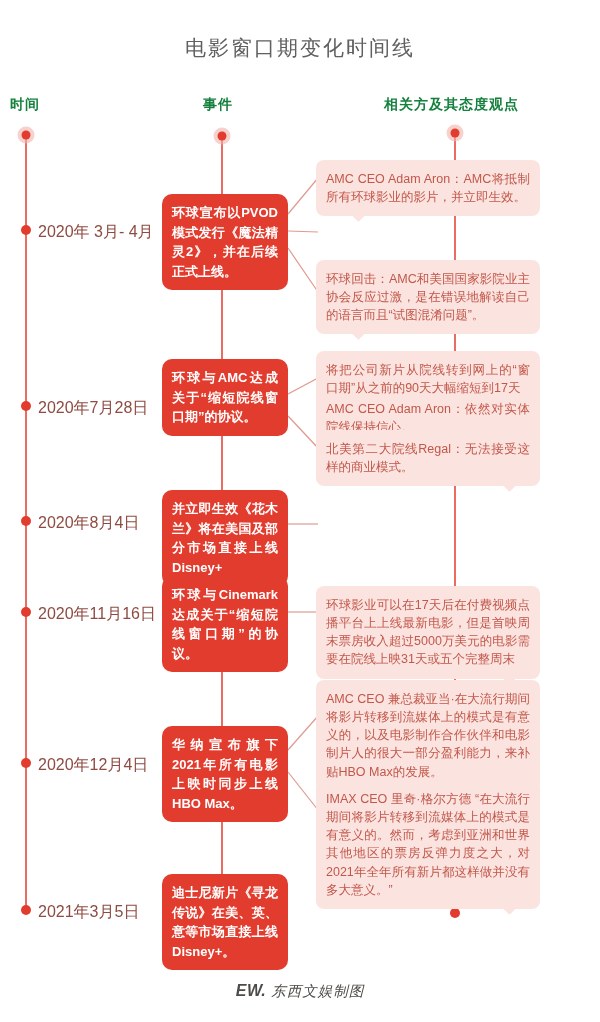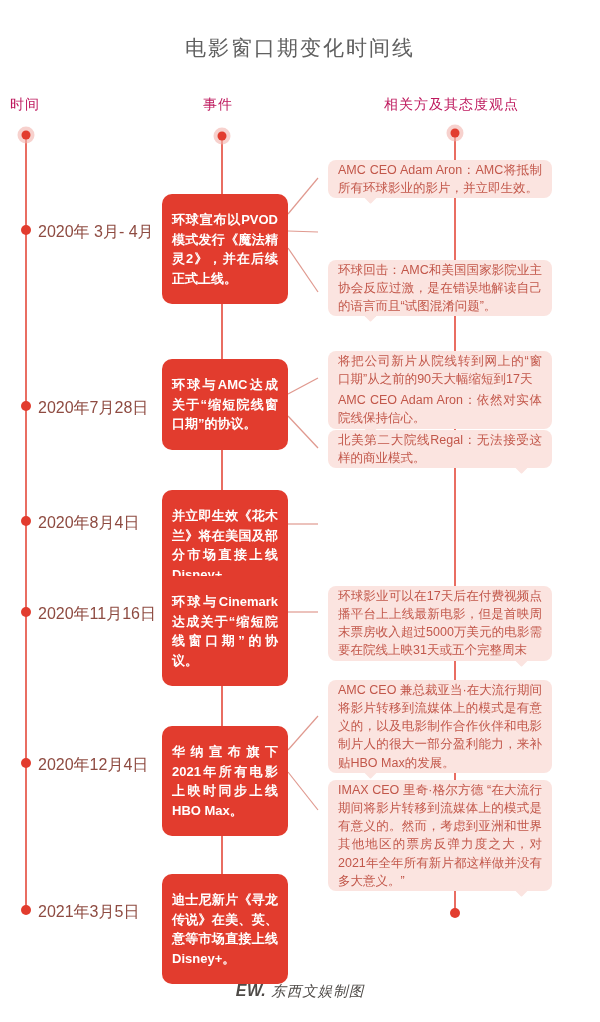--- a/index.html
+++ b/index.html
@@ -1,30 +1,30 @@
 <!DOCTYPE html>
 <html><head>
 <meta charset="utf-8">
 <style>
   html,body{margin:0;padding:0;background:#ffffff;}
   body{font-family:"Liberation Sans","DejaVu Sans",sans-serif;}
   .stage{position:relative;width:600px;height:1022px;background:#ffffff;overflow:hidden;margin:8px auto;}
   .title{position:absolute;top:26px;left:0;width:100%;text-align:center;font-size:21px;
          color:#606060;letter-spacing:2px;font-weight:500;}
-  .colhead{position:absolute;top:88px;font-size:14px;font-weight:400;color:#be185d;letter-spacing:1px;}
+  .colhead{position:absolute;top:88px;font-size:14px;font-weight:700;color:#15803d;letter-spacing:1px;}
   .ch-time{left:10px;}
   .ch-event{left:203px;}
   .ch-op{left:384px;}
   svg.overlay{position:absolute;left:0;top:0;z-index:0;}
   .date{position:absolute;left:38px;font-size:16px;font-weight:500;color:#8e4b41;z-index:2;white-space:nowrap;}
   .ebox{position:absolute;left:162px;width:126px;box-sizing:border-box;background:#e23c2e;color:#ffffff;
-        border-radius:10px;padding:16px 10px;font-size:13px;font-weight:700;line-height:1.5;
+        border-radius:10px;padding:9px 10px;font-size:13px;font-weight:700;line-height:1.5;
         text-align:justify;z-index:2;}
-  .bubble{position:absolute;left:328px;width:224px;box-sizing:border-box;background:#fbe4e0;color:#c2574a;
-          border-radius:8px;padding:1px 10px;font-size:12.5px;line-height:1.45;text-align:justify;z-index:2;}
+  .bubble{position:absolute;left:316px;width:224px;box-sizing:border-box;background:#fbe4e0;color:#c2574a;
+          border-radius:8px;padding:10px 10px;font-size:12.5px;line-height:1.45;text-align:justify;z-index:2;}
   .bubble .ln{display:block;}
   .bubble .ln + .ln{margin-top:3px;}
   .tail-l::after,.tail-r::after{content:"";position:absolute;bottom:-4px;width:9px;height:9px;
           background:#fbe4e0;transform:rotate(45deg);border-radius:1px;}
   .tail-l::after{left:38px;}
   .tail-r::after{right:26px;}
   .footer{position:absolute;top:974px;left:0;width:100%;text-align:center;color:#4e4a47;z-index:2;font-style:italic;}
   .footer .logo{font-weight:700;font-size:16px;letter-spacing:0.5px;}
   .footer .credit{font-size:14.5px;margin-left:5px;letter-spacing:1px;}
 </style>

